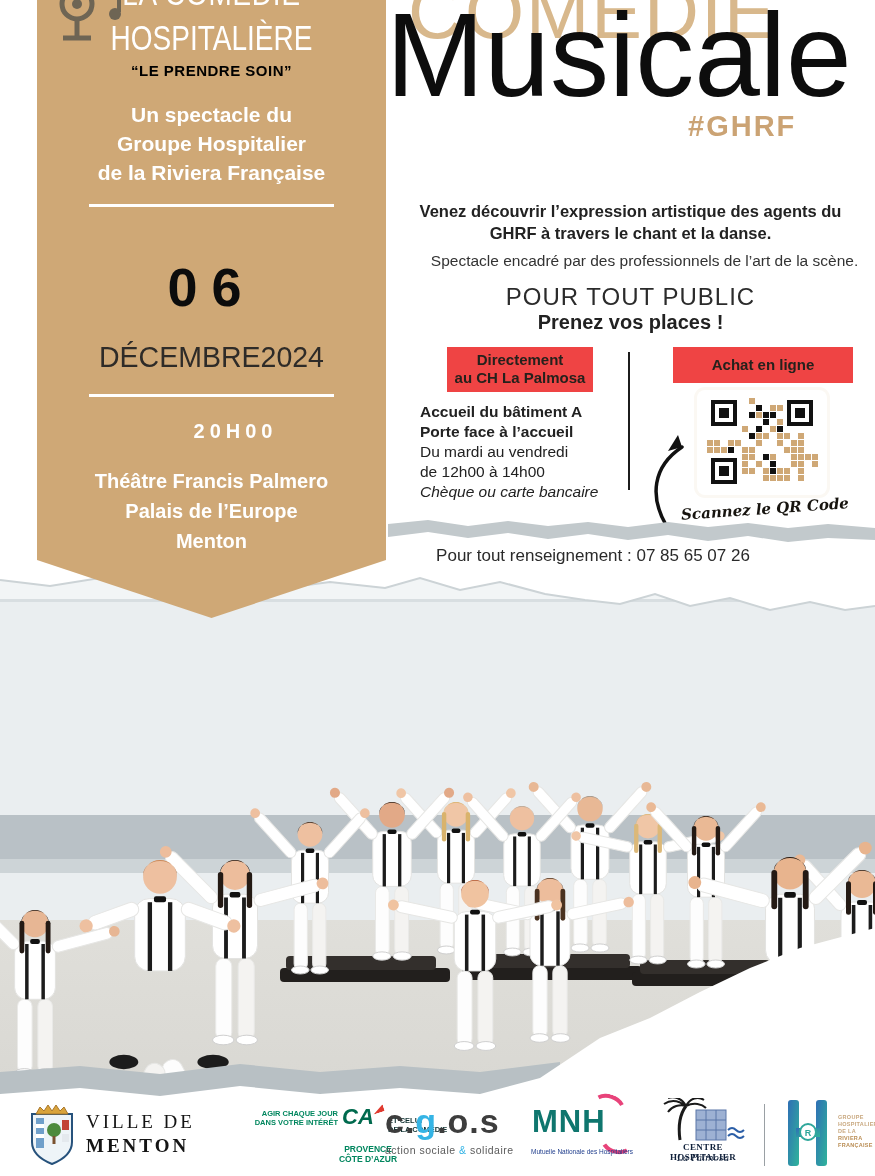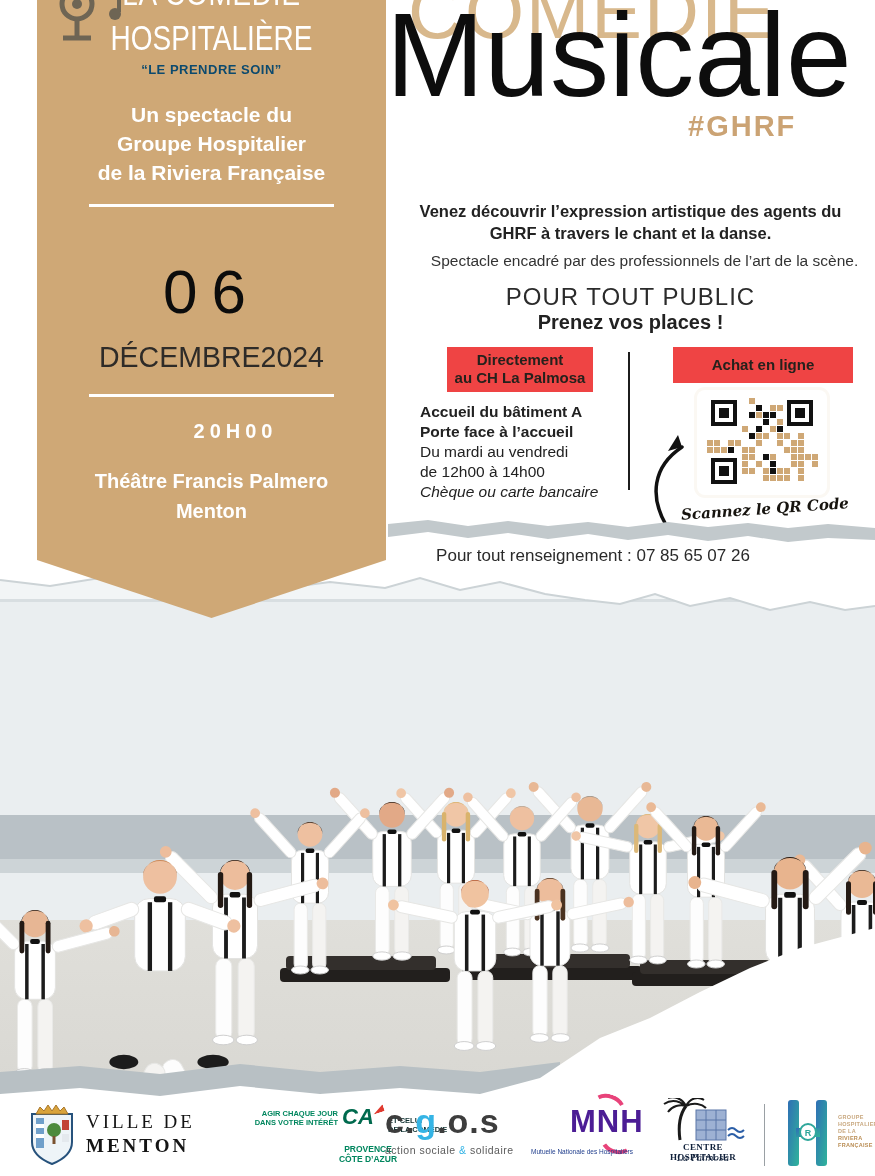--- a/index.html
+++ b/index.html
@@ -5,27 +5,27 @@
   html,body{margin:0;padding:0;}
   #poster{position:relative;width:875px;height:1176px;background:#ffffff;overflow:hidden;
     font-family:"Liberation Sans",sans-serif;color:#1f1f1f;}
   .abs{position:absolute;}
   
   #banner{left:37px;top:0;width:349px;height:618px;background:#cfa876;z-index:5;
     clip-path:polygon(0 0,100% 0,100% 560px,50% 618px,0 560px);}
   .b-center{left:0;width:100%;text-align:center;}
   #banner-title-top{top:-26px;font-size:34px;color:#fff;letter-spacing:1px;transform:scaleX(.82);}
   #banner-title-main{top:18px;font-size:35px;color:#fff;letter-spacing:0px;transform:scaleX(.80);font-weight:500;}
-  #banner-subtitle{top:62px;font-size:13px;font-weight:bold;color:#0c4a6e;letter-spacing:.5px;}
+  #banner-subtitle{top:62px;font-size:15px;font-weight:bold;color:#000000;letter-spacing:.5px;}
   #banner-presented{top:100px;font-size:21px;font-weight:bold;color:#fff;line-height:29px;}
   .rule{left:52px;width:245px;height:3px;background:#fff;}
   #rule1{top:204px;}
   #rule2{top:394px;}
   #banner-day{top:222px;font-size:31px;color:#2e2b28;letter-spacing:1px;}
-  #banner-daynum{top:256px;font-size:62px;font-weight:normal;color:#0c0c0c;letter-spacing:14px;}
+  #banner-daynum{top:256px;font-size:54px;font-weight:bold;color:#0c0c0c;letter-spacing:14px;}
   #banner-month{top:340px;font-size:30px;color:#2e2b28;transform:scaleX(.95);}
   #banner-time{top:420px;font-size:20px;font-weight:bold;color:#fff;letter-spacing:5px;margin-left:24px;}
   #banner-venue{top:466px;font-size:20px;font-weight:bold;color:#fff;line-height:30px;}
   
   #comedie{left:408px;top:-32px;font-size:76px;color:#d8b88c;letter-spacing:2px;z-index:1;white-space:nowrap;}
   #musicale{left:386px;top:-4px;font-size:118px;line-height:1;color:#0d0d0d;z-index:2;white-space:nowrap;}
   #hashtag{left:688px;top:110px;font-size:29px;font-weight:bold;color:#cba374;letter-spacing:2px;z-index:2;}
   
   .rcenter{left:386px;width:489px;text-align:center;}
   #intro1{top:202px;font-size:16.5px;font-weight:bold;color:#222;}
@@ -57,21 +57,21 @@
     color:#141414;line-height:24px;}
   .ca-green{color:#00865e;}
   #ca-tag1{left:250px;top:13px;width:88px;text-align:right;font-size:7.5px;font-weight:bold;line-height:9px;}
   #ca-letters{left:342px;top:8px;font-size:22px;font-weight:bold;color:#006a4e;font-style:italic;}
   #ca-wedge{left:372px;top:10px;width:12px;height:7px;background:#e03a2f;clip-path:polygon(0 100%,100% 0,100% 100%);transform:rotate(-18deg);}
   #ca-tag2{left:388px;top:20px;font-size:7.5px;font-weight:bold;line-height:9px;color:#133;}
   #ca-region{left:318px;top:48px;width:100px;text-align:center;font-size:8.5px;font-weight:bold;line-height:10px;}
   #cgos{left:385px;top:6px;font-size:34px;font-weight:bold;color:#3d3d3d;letter-spacing:1px;}
   #cgos .accent{color:#35b4e5;}
   #cgos-tag{left:385px;top:48px;font-size:10.5px;color:#5a5a5a;letter-spacing:.5px;}
-  #mnh{left:532px;top:8px;font-size:31px;font-weight:bold;color:#4c1d95;letter-spacing:1px;margin-left:38px;}
+  #mnh{left:532px;top:8px;font-size:31px;font-weight:bold;color:#0f766e;letter-spacing:1px;}
   .mnh-arc{border:4px solid transparent;border-radius:50%;}
   #mnh-arc1{left:588px;top:-2px;width:30px;height:26px;border-top-color:#e8437a;transform:rotate(18deg);}
   #mnh-arc2{left:600px;top:26px;width:28px;height:24px;border-bottom-color:#e8437a;transform:rotate(14deg);}
   #mnh-tag{left:522px;top:52px;width:120px;text-align:center;font-size:6.5px;color:#1f3d8c;}
   #palmosa-art{left:658px;top:2px;}
   #palmosa-t1{left:650px;top:46px;width:106px;text-align:center;font-family:"Liberation Serif",serif;
     font-size:9px;font-weight:bold;color:#10203a;letter-spacing:.4px;}
   #palmosa-t2{left:650px;top:57px;width:106px;text-align:center;font-family:"DejaVu Serif",serif;
     font-style:italic;font-size:9px;color:#10203a;}
   #footer-divider{left:764px;top:8px;width:1px;height:62px;background:#9aa0a4;}
@@ -439,20 +439,21 @@
       <div>Groupe Hospitalier</div>
       <div>de la Riviera Française</div>
     </div>
     <div class="abs rule" id="rule1"></div>
     <div class="abs b-center" id="banner-daynum">06</div>
     <div class="abs b-center" id="banner-month">DÉCEMBRE2024</div>
     <div class="abs rule" id="rule2"></div>
     <div class="abs b-center" id="banner-time">20H00</div>
     <div class="abs b-center" id="banner-venue">
       <div>Théâtre Francis Palmero</div>
+      <div>Palais de l’Europe</div>
       <div>Menton</div>
     </div>
   </div>
 
   <div class="abs" id="comedie">COMÉDIE</div>
   <div class="abs" id="musicale">Musicale</div>
   <div class="abs" id="hashtag">#GHRF</div>
 
   <div class="abs rcenter" id="intro1">Venez découvrir l’expression artistique des agents du</div>
   <div class="abs rcenter" id="intro2">GHRF à travers le chant et la danse.</div>

